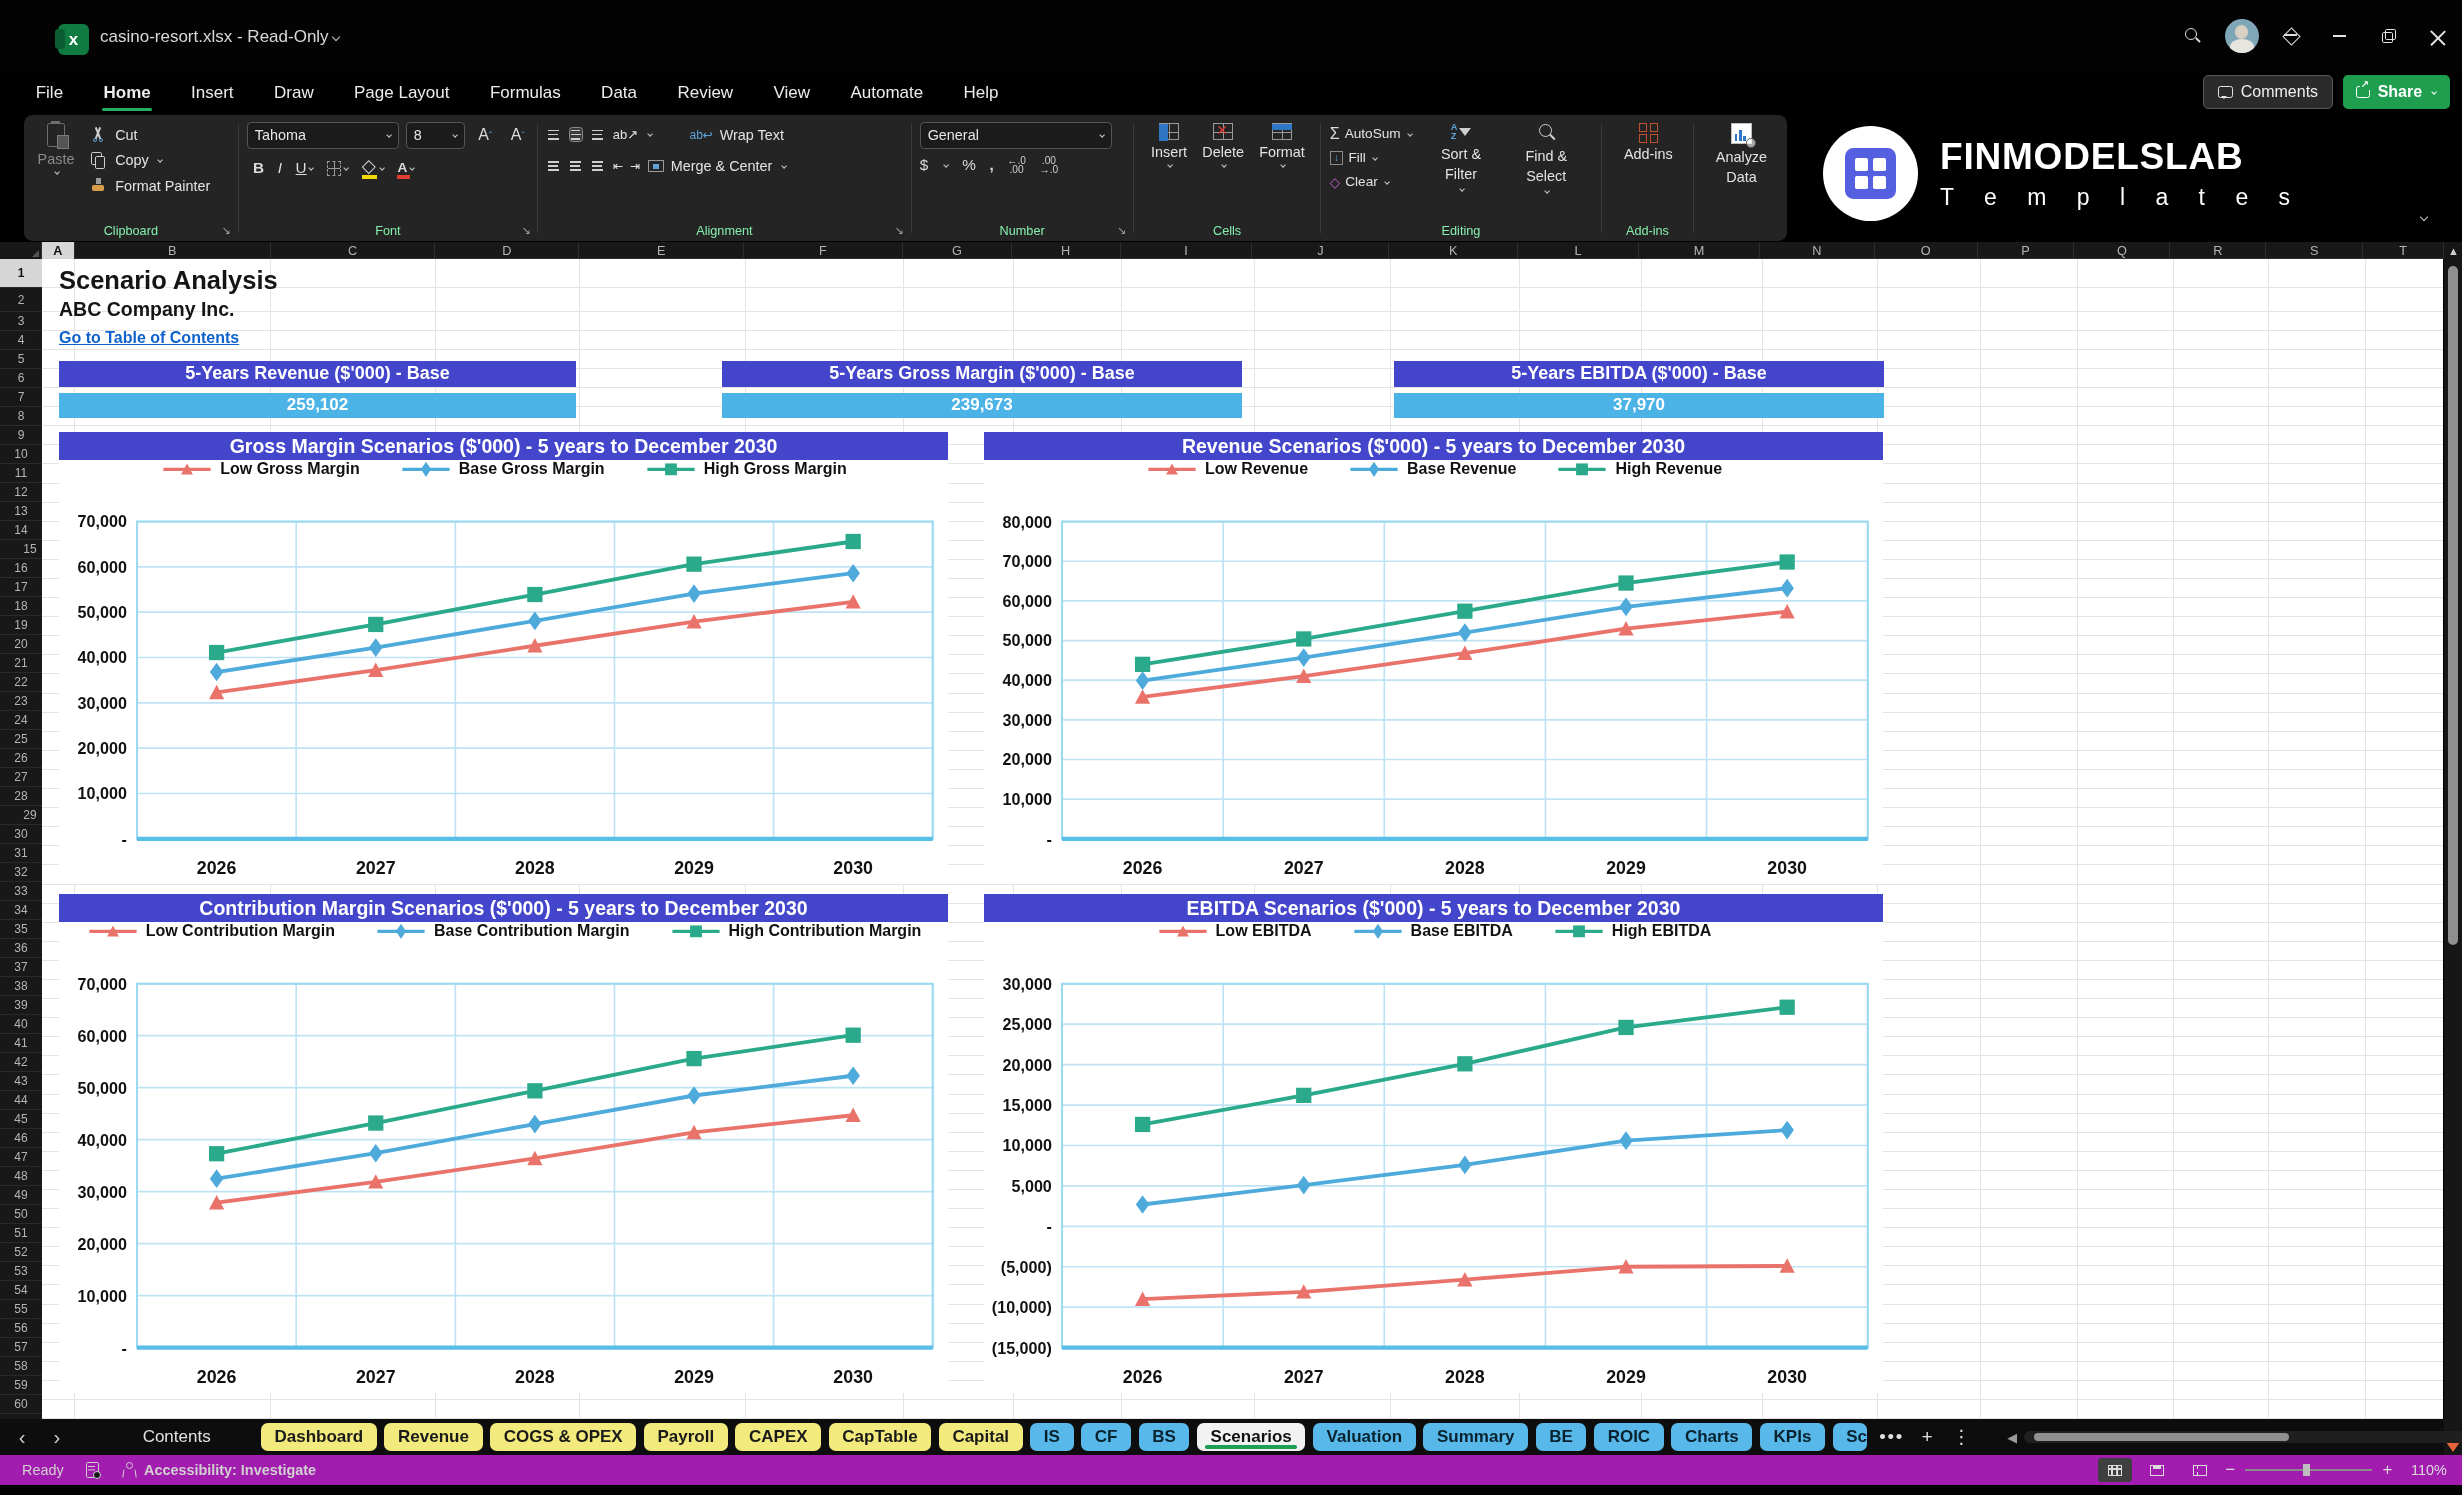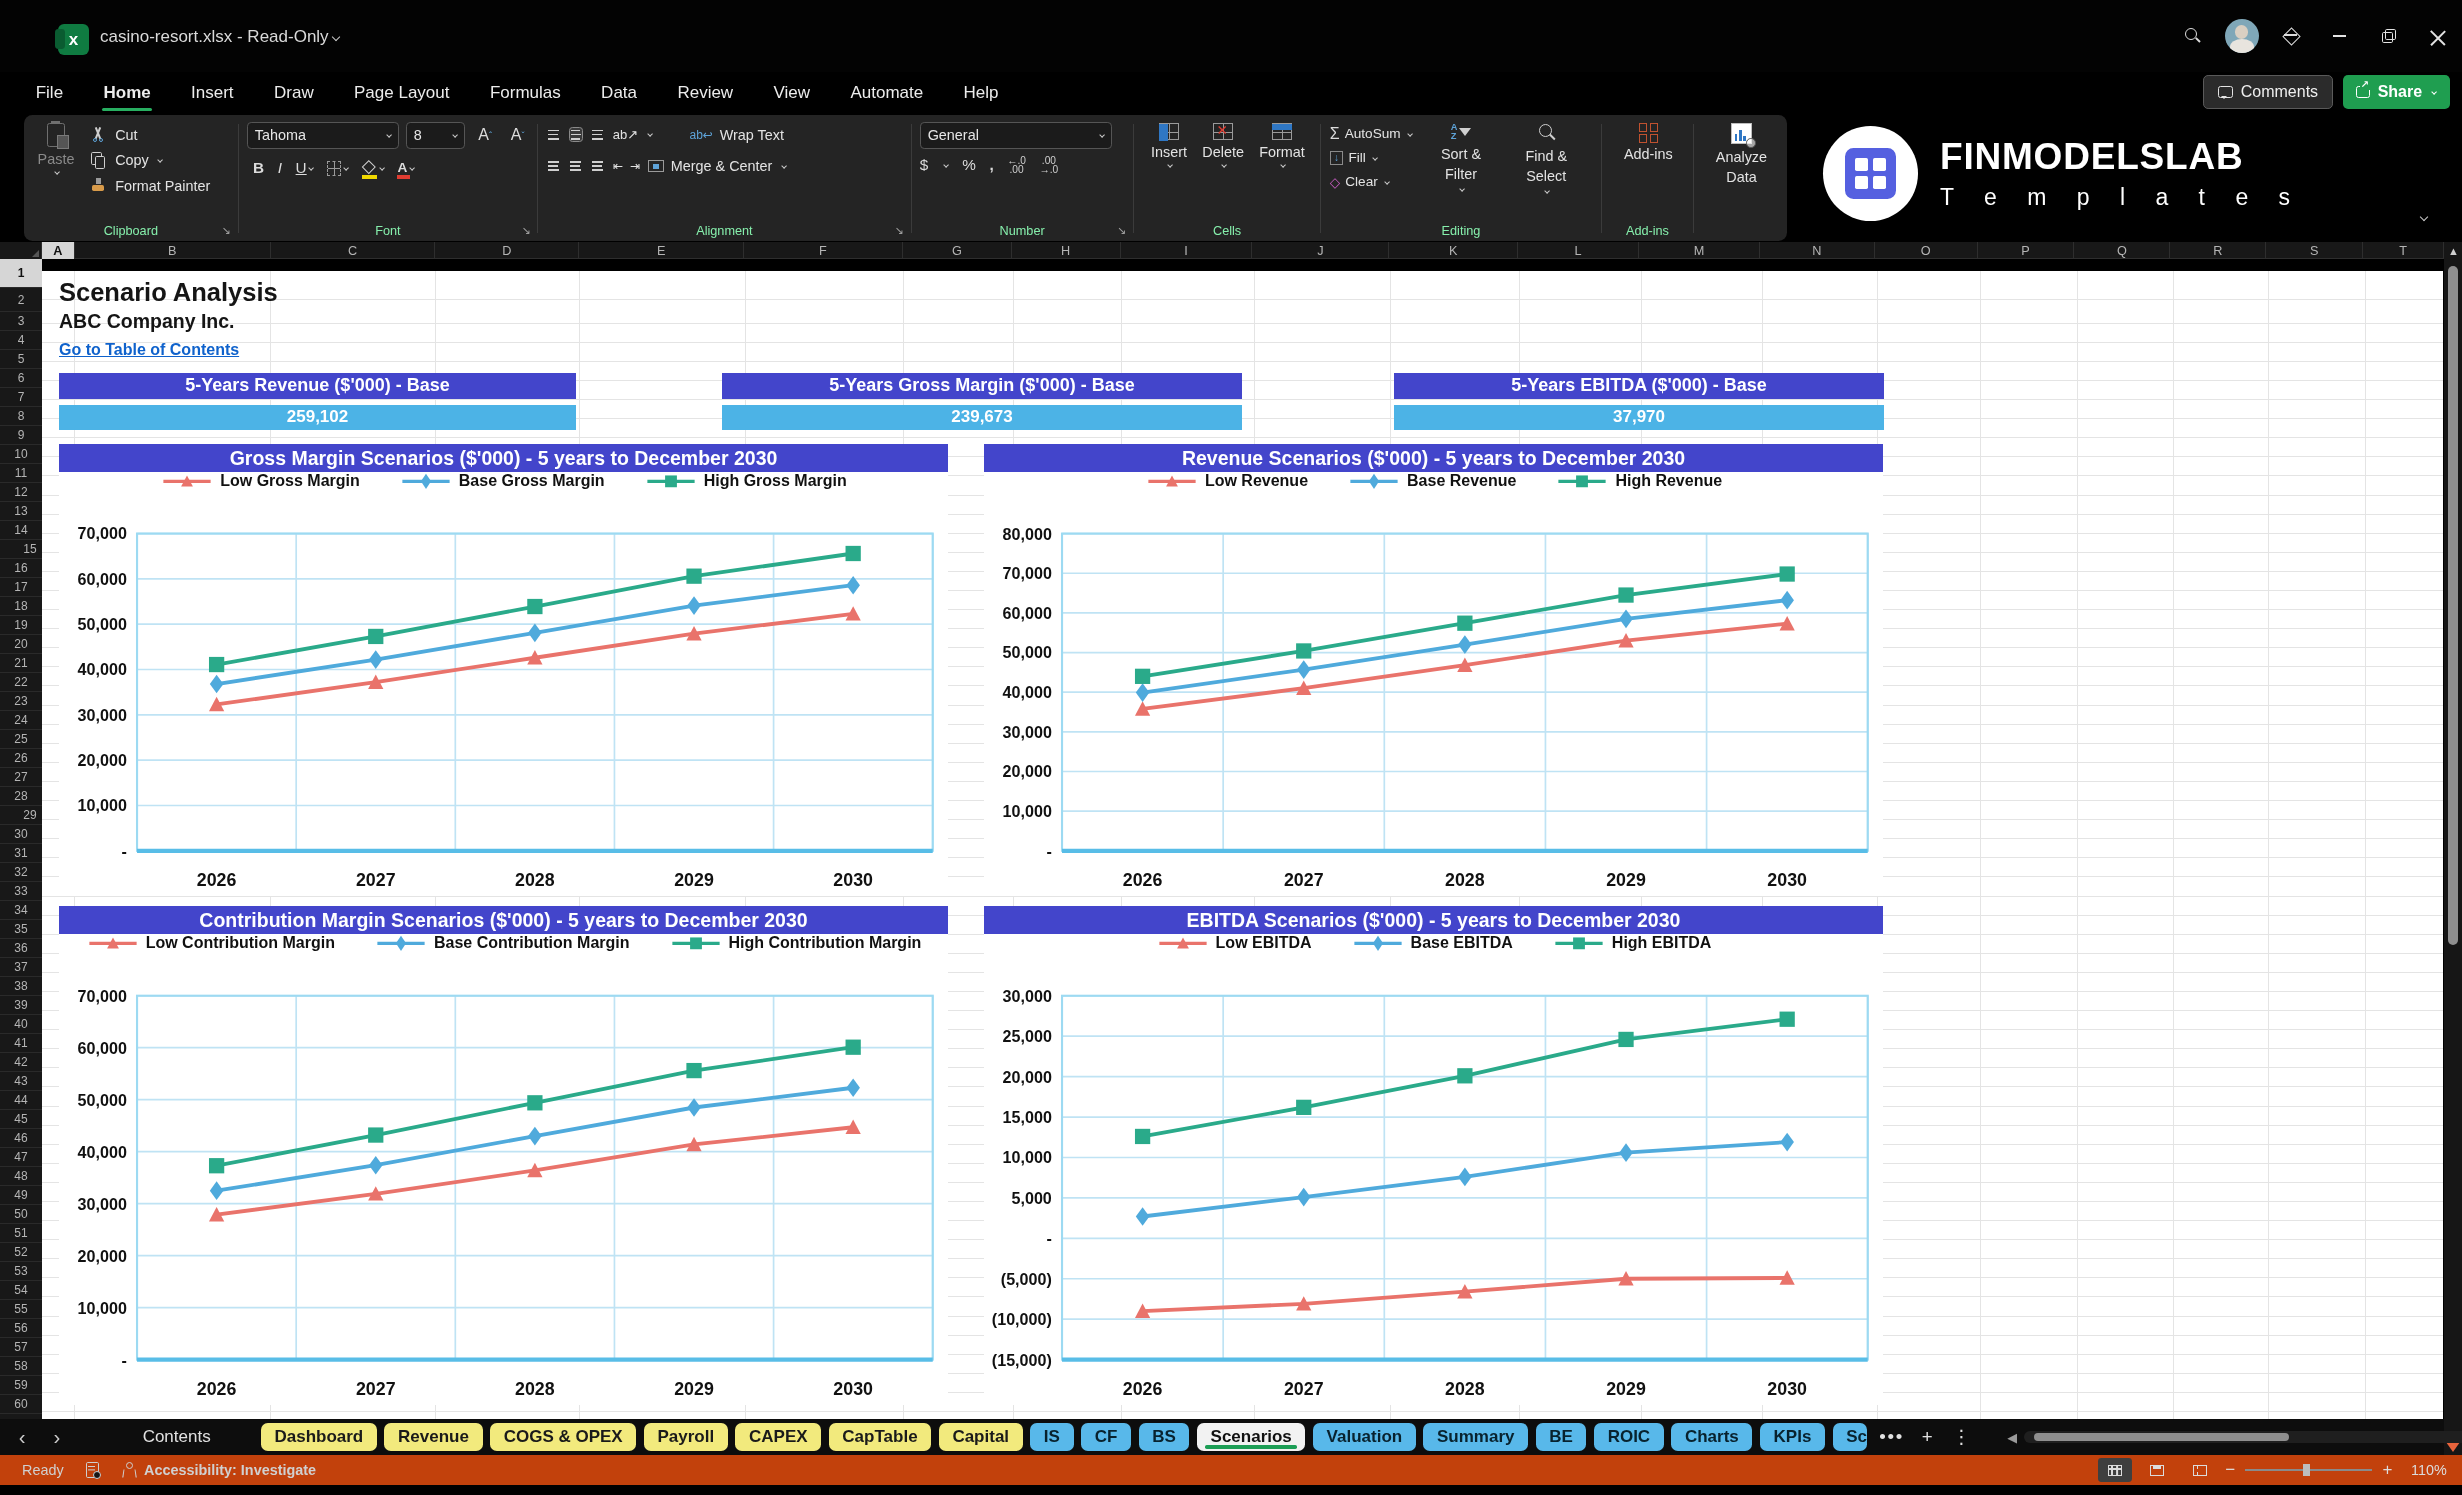--- a/index.html
+++ b/index.html
@@ -133,21 +133,21 @@
 
   
   .colheaders{position:absolute;left:0;top:242px;width:2444px;height:17px;background:#181818;display:flex;border-bottom:0.8px solid #2e2e2e;}
   .corner{width:42px;height:17px;background:#181818;border-right:0.8px solid #2e2e2e;position:relative;}
   .corner::after{content:'';position:absolute;right:1.7px;bottom:1.7px;border-left:7.6px solid transparent;border-bottom:7.6px solid #555;}
   .colh{height:17px;display:flex;align-items:center;justify-content:center;color:#b5b5b5;font-size:12.7px;border-right:0.8px solid #2e2e2e;}
   .colh.sel{background:#d6d6d6;color:#111;font-weight:700;}
   .rowheaders{position:absolute;left:0;top:259px;width:42px;height:1160px;background:#181818;display:flex;flex-direction:column;}
   .rowh{display:flex;align-items:center;justify-content:center;color:#b5b5b5;font-size:12px;border-bottom:0.8px solid #2a2a2a;}
   .rowh.sel{background:#d6d6d6;color:#111;font-weight:700;}
-  .sheet{position:absolute;left:42px;top:271px;width:2401px;height:1160px;background:#fff;overflow:hidden;}
+  .sheet{position:absolute;left:42px;top:259px;width:2401px;height:1160px;background:#fff;overflow:hidden;}
   .gl{position:absolute;background:#e4e4e4;}
   .sheet-title{position:absolute;left:17px;top:6.8px;font-size:25.5px;font-weight:700;color:#151515;}
   .sheet-company{position:absolute;left:17px;top:39px;font-size:19.5px;font-weight:700;color:#151515;}
   .sheet-link{position:absolute;left:17px;top:70px;font-size:16px;font-weight:700;color:#0f62cc;text-decoration:underline;}
   .kpi{position:absolute;}
   .kpi .kh{height:25.5px;background:#4345cb;color:#fff;font-weight:700;font-size:18px;display:flex;align-items:center;justify-content:center;}
   .kpi .kv{height:25.5px;background:#4cb3e6;color:#fff;font-weight:700;font-size:17px;display:flex;align-items:center;justify-content:center;margin-top:6px;}
   .chart{position:absolute;background:#fff;display:flex;flex-direction:column;}
   .chart-banner{height:28px;background:#4345cb;color:#fff;font-weight:700;font-size:19.5px;display:flex;align-items:center;justify-content:center;}
   .chart-legend{height:53px;display:flex;align-items:flex-start;justify-content:center;gap:39px;}
@@ -166,21 +166,21 @@
   .tab.yellow{background:#f2ea7d;color:#1a1a1a;font-weight:600;}
   .tab.blue{background:#58b8ea;color:#08222e;font-weight:600;}
   .tab.active-tab{background:#f2f2f2;color:#111;font-weight:700;position:relative;}
   .tab.active-tab::after{content:'';position:absolute;left:8.5px;right:8.5px;bottom:2.5px;height:3.4px;background:#1c9e55;border-radius:1.7px;}
   .tab.cut{max-width:34px;overflow:hidden;padding-right:0;}
   .tmore{color:#e0e0e0;font-size:18.7px;padding:0 5.1px;letter-spacing:1.7px;}
   .hscroll{display:flex;align-items:center;gap:6.8px;margin-left:22px;}
   .hs-arrow{color:#9a9a9a;font-size:12.7px;}
   .hs-track{width:475px;height:12px;background:#1f1f1f;border-radius:6px;position:relative;}
   .hs-thumb{position:absolute;left:10.2px;top:1.7px;width:255px;height:8.5px;background:#8f8f8f;border-radius:4.2px;}
-  .statusbar{position:absolute;left:0;top:1455px;width:2462px;height:30px;background:#c2410c;display:flex;align-items:center;color:#d0d0d0;font-size:14.4px;}
+  .statusbar{position:absolute;left:0;top:1455px;width:2462px;height:30px;background:#a21caf;display:flex;align-items:center;color:#d0d0d0;font-size:14.4px;}
   .sb-item{display:flex;align-items:center;gap:7.6px;margin-left:22px;}
   .ico-doc{position:relative;width:13.6px;height:15.3px;border:1.7px solid #cfcfcf;border-radius:1.7px;}
   .ico-doc::before{content:'';position:absolute;left:1.7px;top:2.5px;width:6.8px;height:0.8px;background:#cfcfcf;box-shadow:0 3.4px 0 #cfcfcf;}
   .ico-doc::after{content:'';position:absolute;right:-2.5px;bottom:-2.5px;width:6px;height:6px;border:1.7px solid #cfcfcf;border-radius:50%;background:#161616;}
   .ico-person{position:relative;width:15.3px;height:15.3px;}
   .ico-person::before{content:'';position:absolute;left:5.1px;top:0;width:5.1px;height:5.1px;border-radius:50%;border:1.7px solid #cfcfcf;}
   .ico-person::after{content:'';position:absolute;left:1.7px;top:6.8px;width:11px;height:7.6px;border-left:1.7px solid #cfcfcf;border-right:1.7px solid #cfcfcf;transform:perspective(8.5px) rotateX(12deg);}
   .sb-right{margin-left:auto;display:flex;align-items:center;gap:8.5px;margin-right:15.3px;}
   .viewbtn{width:34px;height:24px;display:flex;align-items:center;justify-content:center;border-radius:3.4px;}
   .viewbtn.active{background:#3f3f3f;}

